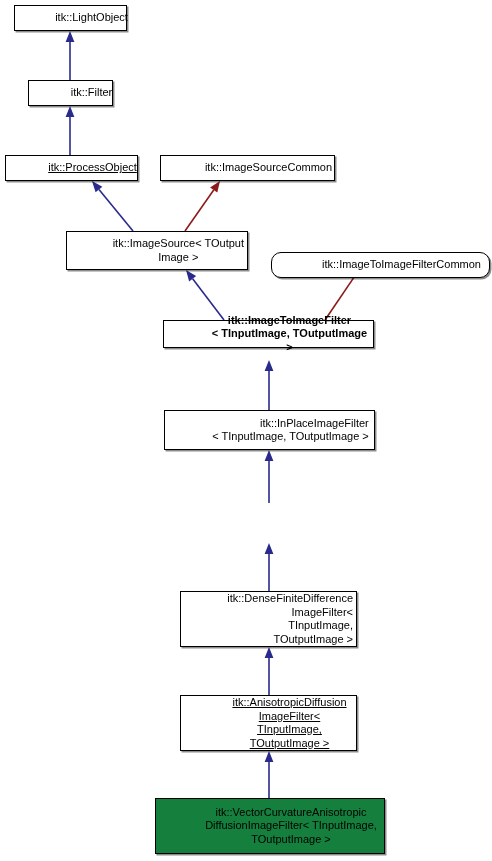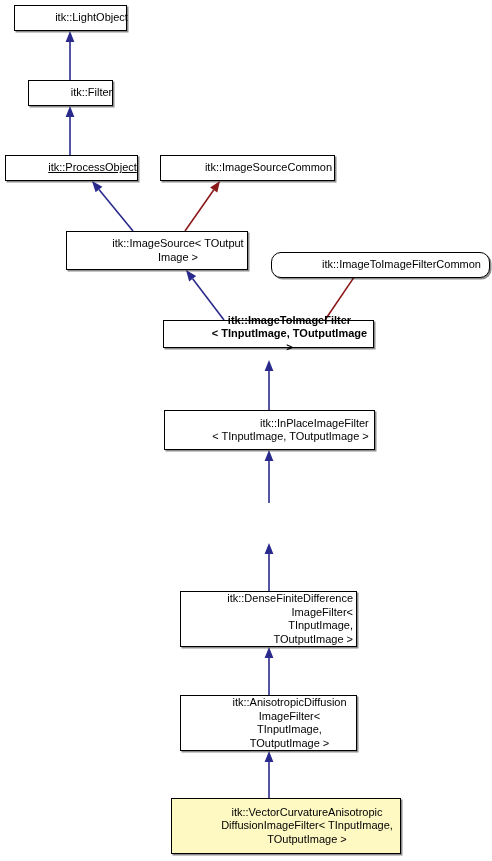--- a/index.html
+++ b/index.html
@@ -35,22 +35,21 @@
     font-size: 11px;
     line-height: 13.5px;
     color: #000000;
     letter-spacing: 0px;
     white-space: pre-line;
     box-shadow: 1.5px 1.5px 0 0 rgba(0,0,0,0.45);
     z-index: 2;
     padding-left: 42px;
   }
   .node.highlight {
-    background: #fef9c3;
-    margin-left: 16px;
+    background: #15803d;
   }
   .node .label {
     display: block;
     padding: 0 3px;
     white-space: pre-line;
   }
 </style>
 </head>
 <body>
 
@@ -98,29 +97,29 @@
       </g>
       <g>
         <line x1="269" y1="798" x2="269" y2="762" stroke="#2a2a8c" stroke-width="1.6"></line>
         <polygon points="269,751 273.4,762 264.6,762" fill="#2a2a8c"></polygon>
       </g>
     </svg>
 <div class="node" style="left: 14px; top: 5px; width: 113px; height: 26px;"><span class="label">itk::LightObject</span></div>
     <div class="node" style="left: 28px; top: 80px; width: 85px; height: 26px;"><span class="label">itk::Filter</span></div>
     <div class="node" style="left: 5px; top: 155px; width: 133px; height: 26px; text-decoration: underline;"><span class="label">itk::ProcessObject</span></div>
     <div class="node" style="left: 160px; top: 155px; width: 175px; height: 26px;"><span class="label">itk::ImageSourceCommon</span></div>
-    <div class="node" style="left: 66px; top: 231px; width: 182px; height: 39px;"><span class="label">itk::ImageSource&lt; TOutput
+    <div class="node" style="left: 66px; top: 231px; width: 182px; height: 39px; justify-content: flex-end;"><span class="label">itk::ImageSource&lt; TOutput
 Image &gt;</span></div>
     <div class="node" style="left: 271px; top: 252px; width: 219px; height: 26px; border-radius: 10px;"><span class="label">itk::ImageToImageFilterCommon</span></div>
     <div class="node" style="left: 163px; top: 320px; width: 211px; height: 28px; font-weight: bold;"><span class="label">itk::ImageToImageFilter
 &lt; TInputImage, TOutputImage &gt;</span></div>
     <div class="node" style="left: 164px; top: 410px; width: 211px; height: 40px; text-align: right;"><span class="label">itk::InPlaceImageFilter
 &lt; TInputImage, TOutputImage &gt;</span></div>
     <div class="node" style="left: 180px; top: 591px; width: 177px; height: 56px; text-align: right;"><span class="label">itk::DenseFiniteDifference
 ImageFilter&lt; TInputImage,
 TOutputImage &gt;</span></div>
-    <div class="node" style="left: 180px; top: 695px; width: 177px; height: 56px;"><span class="label">itk::AnisotropicDiffusion
+    <div class="node" style="left: 180px; top: 695px; width: 177px; height: 56px; text-decoration: underline;"><span class="label">itk::AnisotropicDiffusion
 ImageFilter&lt; TInputImage,
 TOutputImage &gt;</span></div>
     <div class="node highlight" style="left: 155px; top: 798px; width: 230px; height: 56px;"><span class="label">itk::VectorCurvatureAnisotropic
 DiffusionImageFilter&lt; TInputImage,
 TOutputImage &gt;</span></div>
   </div>
 
 </body></html>

